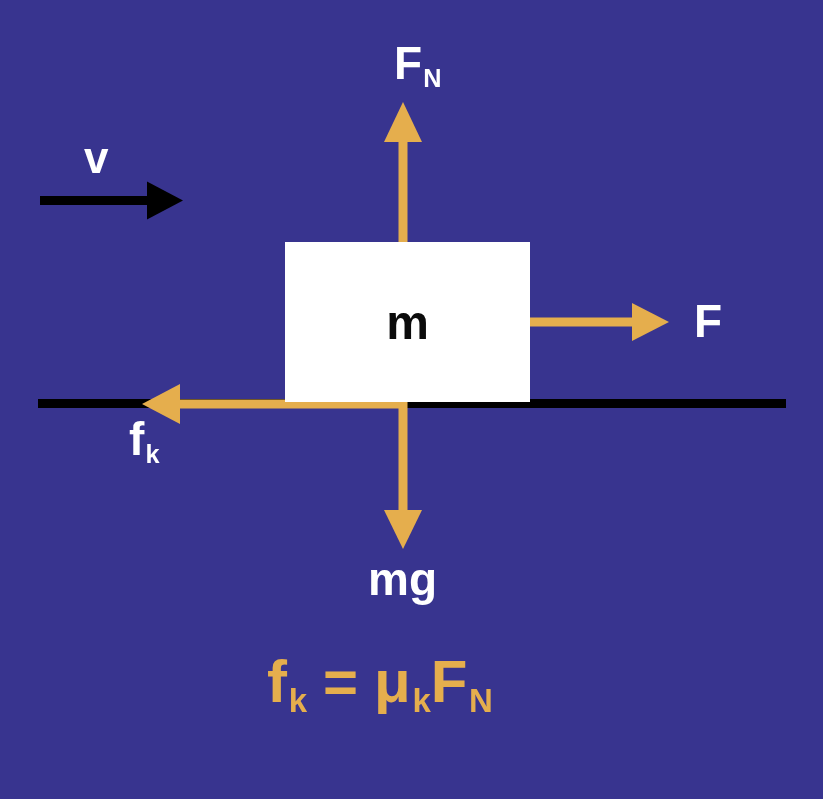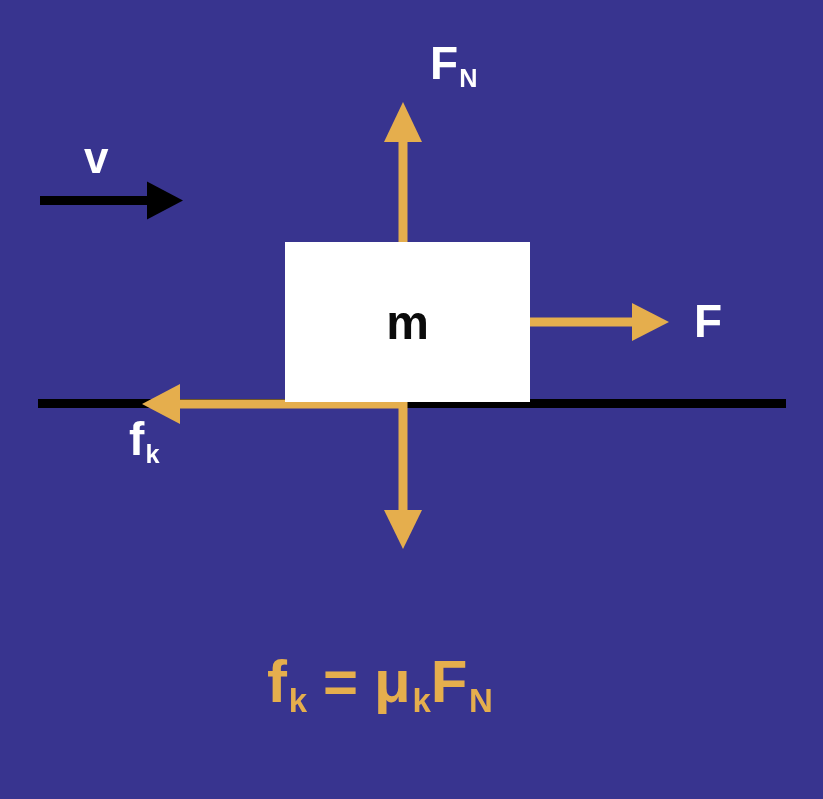--- a/index.html
+++ b/index.html
@@ -48,21 +48,21 @@
     white-space: nowrap;
   }
   .sub {
     font-size: 0.55em;
     position: relative;
     top: 0.30em;
     margin-left: 0.05em;
     font-weight: 700;
   }
   .velocity-label { left: 84px; top: 136px; font-size: 44px; }
-  .normal-label   { left: 394px; top: 40px; margin-left: 36px; }
+  .normal-label   { left: 394px; top: 40px; }
   .applied-label  { left: 694px; top: 298px; }
   .friction-label { left: 98px; top: 416px; margin-left: 31px; }
   .weight-label   { left: 368px; top: 556px; }
   .formula {
     position: absolute;
     left: 0;
     top: 652px;
     width: 700px;
     box-sizing: border-box;
     padding-left: 60px;
@@ -124,18 +124,21 @@
   </div>
 
   <div class="lbl applied-label">
     <span>F</span>
   </div>
 
   <div class="lbl friction-label">
     <span>f</span><span class="sub">k</span>
   </div>
 
+  <div class="lbl weight-label">
+    <span>mg</span>
+  </div>
 
   <div class="formula">
     <span>f</span><span class="sub">k</span><span class="eq">=</span><span>μ</span><span class="sub">k</span><span>F</span><span class="sub">N</span>
   </div>
 
 </div>
 
 </body></html>

